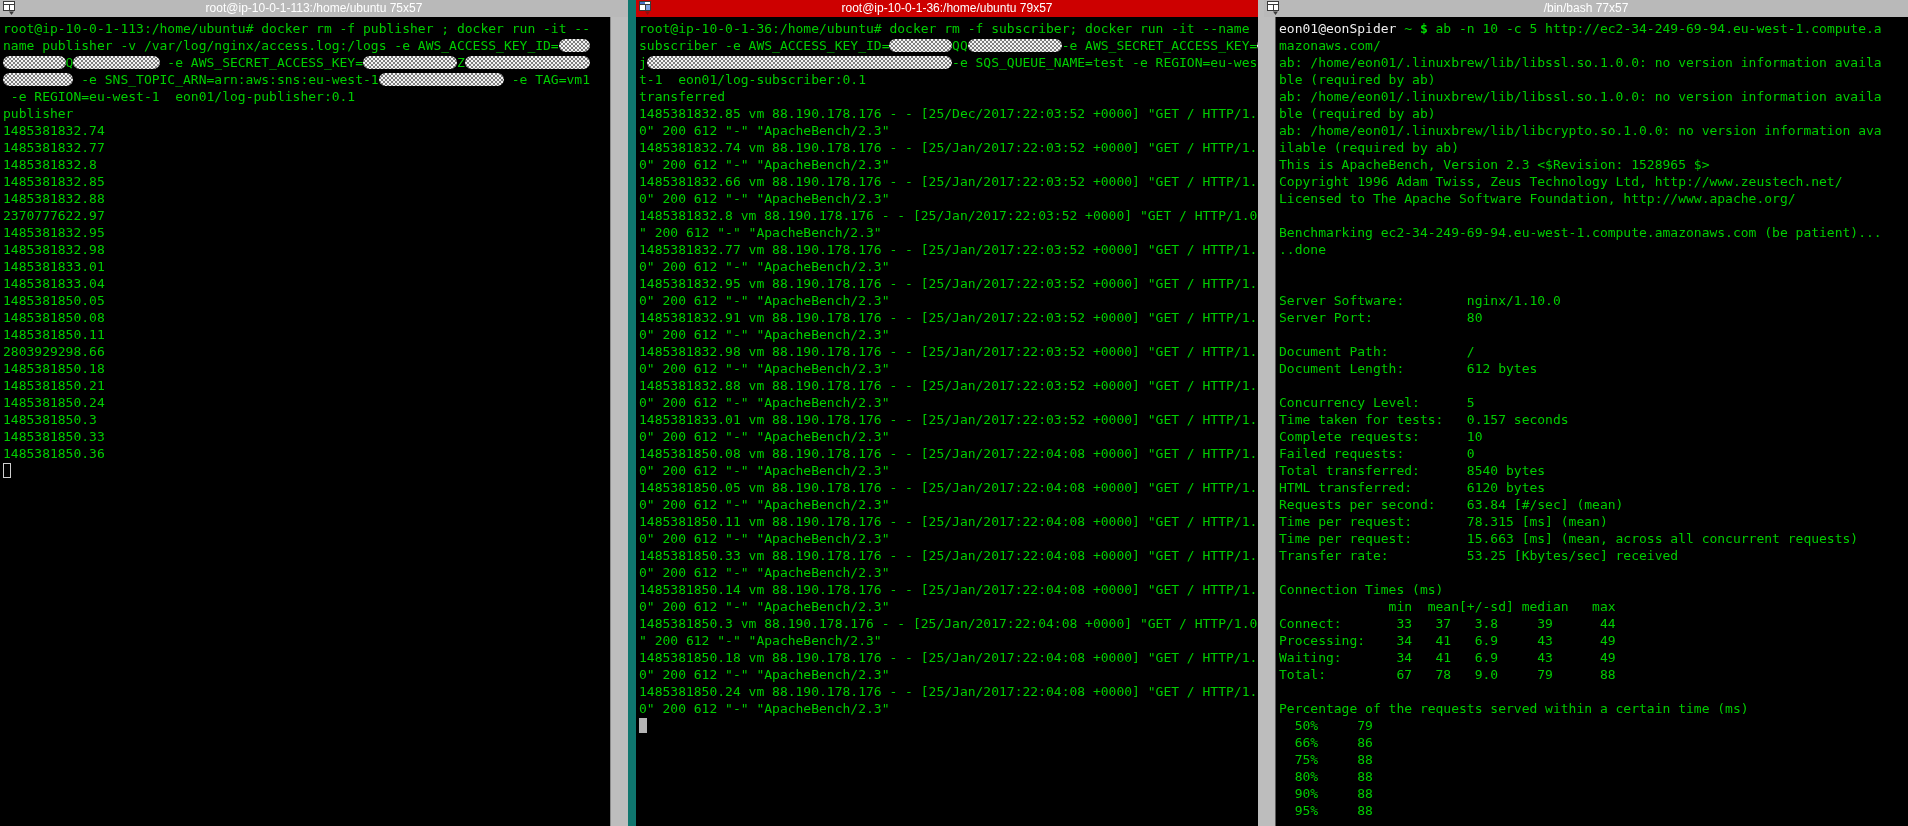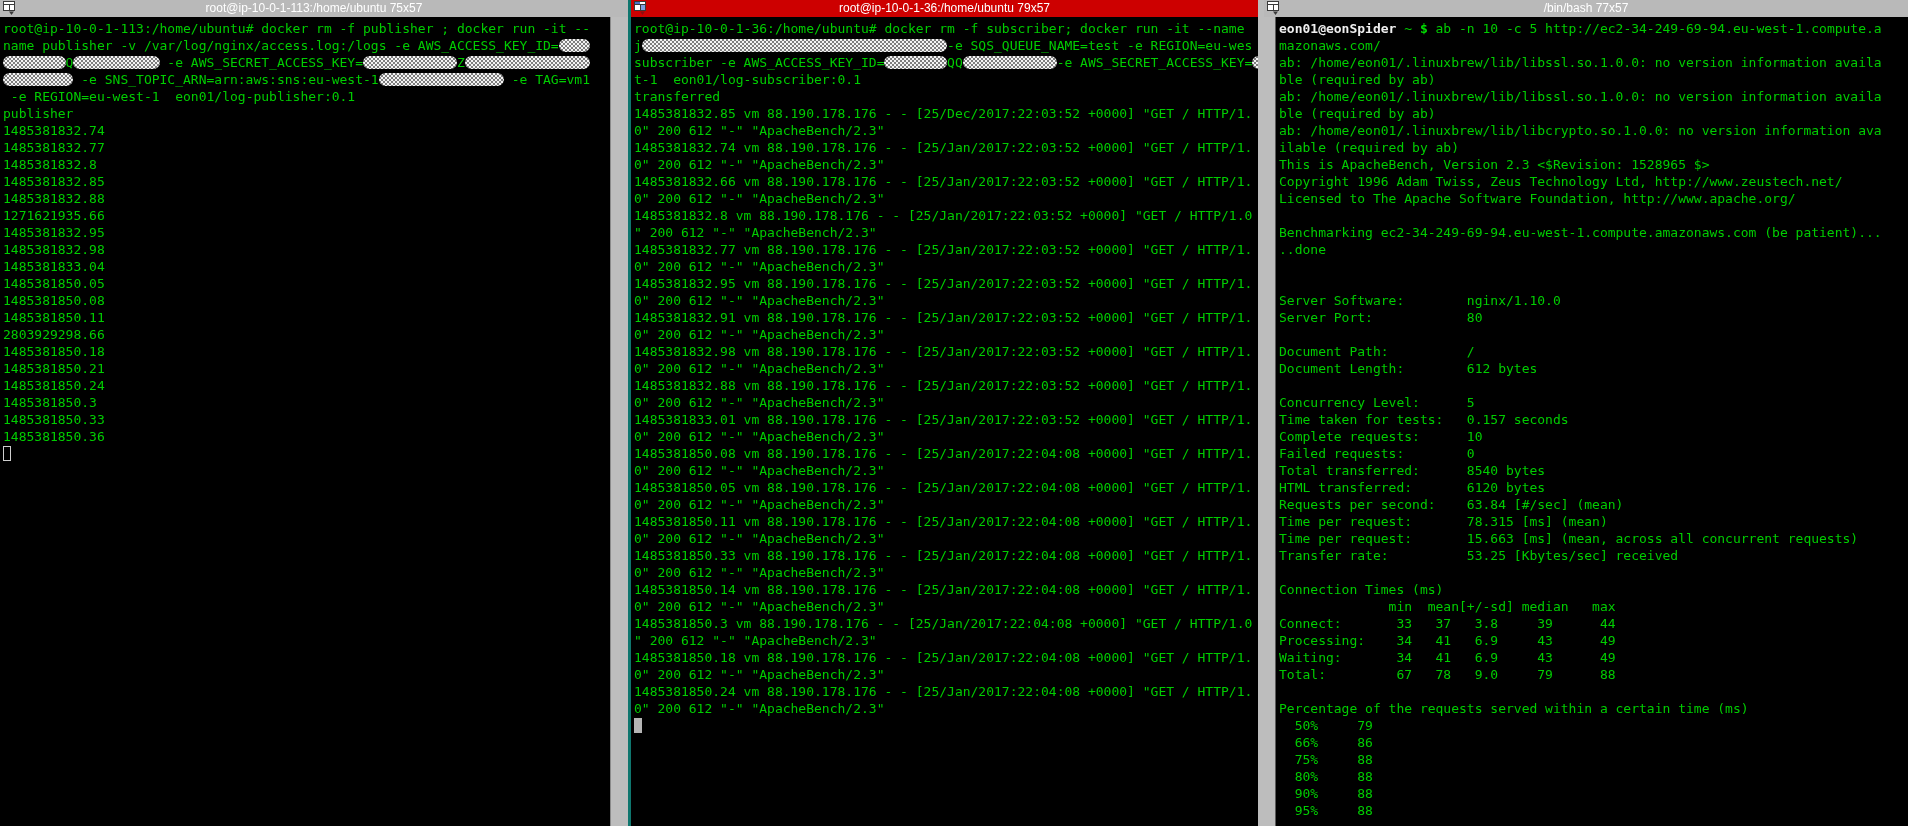--- a/index.html
+++ b/index.html
@@ -1,32 +1,32 @@
 <!DOCTYPE html>
 <html><head>
 <meta charset="utf-8">
 <style>
   * { margin:0; padding:0; box-sizing:border-box; }
   html,body { width:1908px; height:826px; overflow:hidden; background:#000; }
   .desktop { display:flex; width:1908px; height:826px; background:#9a9a9a; }
   .term { display:flex; flex-direction:column; height:826px; }
   .win-left  { width:628px; }
-  .win-mid   { width:636px; border-left:3px solid #0f766e; border-right:6px solid #bdbdbd; }
+  .win-mid   { width:636px; border-left:8px solid #0f766e; border-right:6px solid #bdbdbd; }
   .win-right { width:644px; }
   .titlebar { flex:0 0 17px; height:17px; background:#b9b9b9; display:flex; align-items:center; position:relative; }
   .focused > .titlebar { background:#cd0000; }
   .title-text { position:absolute; left:0; right:0; text-align:center;
                 font:12px/17px "Liberation Sans", sans-serif; color:#ffffff; white-space:nowrap;border-radius:7px; }
   .menu-icon { margin-left:2px; z-index:1; width:15px; height:15px; display:inline-block; }
   .term-wrap { flex:1 1 auto; display:flex; min-height:0; }
   .term-body { flex:1 1 auto; background:#000; overflow:hidden; padding:3px 0 0 3px;
                font:13px/17px "DejaVu Sans Mono", monospace; color:#00cd00; }
   .term-line { height:17px; white-space:pre; }
   .seg-green { color:#00cd00; }
-  .seg-bold-white { color:#efefef; font-weight:bold;margin-top:7px; }
+  .seg-bold-white { color:#efefef; font-weight:normal;margin-top:7px; }
   .seg-bold-green { color:#00e000; font-weight:bold; }
   .redact { display:inline-block; height:13px; border-radius:7px; background-color:#cfcfcf;
             background-image:repeating-conic-gradient(#f4f4f4 0% 25%, #7e7e7e 0% 50%);
             background-size:4px 4px; vertical-align:-2px; }
   .cursor { display:inline-block; width:8px; height:15px; vertical-align:-3px; }
   .cursor.block  { background:#b5b5b5; }
   .cursor.hollow { border:1px solid #cfcfcf; background:transparent; }
   .side-strip { flex:0 0 auto; background:#bdbdbd; }
   .win-left  .side-strip { width:18px; border-left:1px solid #8a8a8a; }
   .win-right .side-strip { width:12px; border-right:1px solid #5a5a5a; }
@@ -54,23 +54,24 @@
           <div class="term-line"><span class="seg-green">name publisher -v /var/log/nginx/access.log:/logs -e AWS_ACCESS_KEY_ID=</span><span class="redact" style="width: 4ch;"></span></div>
           <div class="term-line"><span class="redact" style="width: 8ch;"></span><span class="seg-green">Q</span><span class="redact" style="width: 11ch;"></span><span class="seg-green"> -e AWS_SECRET_ACCESS_KEY=</span><span class="redact" style="width: 12ch;"></span><span class="seg-green">Z</span><span class="redact" style="width: 16ch;"></span></div>
           <div class="term-line"><span class="redact" style="width: 9ch;"></span><span class="seg-green"> -e SNS_TOPIC_ARN=arn:aws:sns:eu-west-1</span><span class="redact" style="width: 16ch;"></span><span class="seg-green"> -e TAG=vm1</span></div>
           <div class="term-line"><span class="seg-green"> -e REGION=eu-west-1  eon01/log-publisher:0.1</span></div>
           <div class="term-line"><span class="seg-green">publisher</span></div>
           <div class="term-line"><span class="seg-green">1485381832.74</span></div>
           <div class="term-line"><span class="seg-green">1485381832.77</span></div>
           <div class="term-line"><span class="seg-green">1485381832.8</span></div>
           <div class="term-line"><span class="seg-green">1485381832.85</span></div>
           <div class="term-line"><span class="seg-green">1485381832.88</span></div>
-          <div class="term-line"><span class="seg-green">1271621935.66</span></div>
+          <div class="term-line"><span class="seg-green">2370777622.97</span></div>
           <div class="term-line"><span class="seg-green">1485381832.95</span></div>
           <div class="term-line"><span class="seg-green">1485381832.98</span></div>
+          <div class="term-line"><span class="seg-green">1485381833.01</span></div>
           <div class="term-line"><span class="seg-green">1485381833.04</span></div>
           <div class="term-line"><span class="seg-green">1485381850.05</span></div>
           <div class="term-line"><span class="seg-green">1485381850.08</span></div>
           <div class="term-line"><span class="seg-green">1485381850.11</span></div>
           <div class="term-line"><span class="seg-green">2803929298.66</span></div>
           <div class="term-line"><span class="seg-green">1485381850.18</span></div>
           <div class="term-line"><span class="seg-green">1485381850.21</span></div>
           <div class="term-line"><span class="seg-green">1485381850.24</span></div>
           <div class="term-line"><span class="seg-green">1485381850.3</span></div>
           <div class="term-line"><span class="seg-green">1485381850.33</span></div>
@@ -91,22 +92,22 @@
           <line x1="1.5" y1="3.5" x2="12.5" y2="3.5" stroke="#3a3a3a"></line>
           <line x1="7.5" y1="3.5" x2="7.5" y2="9.5" stroke="#3a3a3a"></line>
           <path d="M7 10.5 L12 10.5 L9.5 14 Z" fill="#8a1010"></path>
         </svg>
       </span>
       <span class="title-text">root@ip-10-0-1-36:/home/ubuntu 79x57</span>
     </header>
     <div class="term-wrap">
       <div class="term-body">
           <div class="term-line"><span class="seg-green">root@ip-10-0-1-36:/home/ubuntu# docker rm -f subscriber; docker run -it --name</span></div>
+          <div class="term-line"><span class="seg-green">subscriber -e AWS_ACCESS_KEY_ID=</span><span class="redact" style="width: 8ch;"></span><span class="seg-green">QQ</span><span class="redact" style="width: 12ch;"></span><span class="seg-green">-e AWS_SECRET_ACCESS_KEY=</span><span class="redact" style="width: 2ch;"></span></div>
           <div class="term-line"><span class="seg-green">j</span><span class="redact" style="width: 39ch;"></span><span class="seg-green">-e SQS_QUEUE_NAME=test -e REGION=eu-wes</span></div>
-          <div class="term-line"><span class="seg-green">subscriber -e AWS_ACCESS_KEY_ID=</span><span class="redact" style="width: 8ch;"></span><span class="seg-green">QQ</span><span class="redact" style="width: 12ch;"></span><span class="seg-green">-e AWS_SECRET_ACCESS_KEY=</span><span class="redact" style="width: 2ch;"></span></div>
           <div class="term-line"><span class="seg-green">t-1  eon01/log-subscriber:0.1</span></div>
           <div class="term-line"><span class="seg-green">transferred</span></div>
           <div class="term-line"><span class="seg-green">1485381832.85 vm 88.190.178.176 - - [25/Dec/2017:22:03:52 +0000] "GET / HTTP/1.</span></div>
           <div class="term-line"><span class="seg-green">0" 200 612 "-" "ApacheBench/2.3"</span></div>
           <div class="term-line"><span class="seg-green">1485381832.74 vm 88.190.178.176 - - [25/Jan/2017:22:03:52 +0000] "GET / HTTP/1.</span></div>
           <div class="term-line"><span class="seg-green">0" 200 612 "-" "ApacheBench/2.3"</span></div>
           <div class="term-line"><span class="seg-green">1485381832.66 vm 88.190.178.176 - - [25/Jan/2017:22:03:52 +0000] "GET / HTTP/1.</span></div>
           <div class="term-line"><span class="seg-green">0" 200 612 "-" "ApacheBench/2.3"</span></div>
           <div class="term-line"><span class="seg-green">1485381832.8 vm 88.190.178.176 - - [25/Jan/2017:22:03:52 +0000] "GET / HTTP/1.0</span></div>
           <div class="term-line"><span class="seg-green">" 200 612 "-" "ApacheBench/2.3"</span></div>

